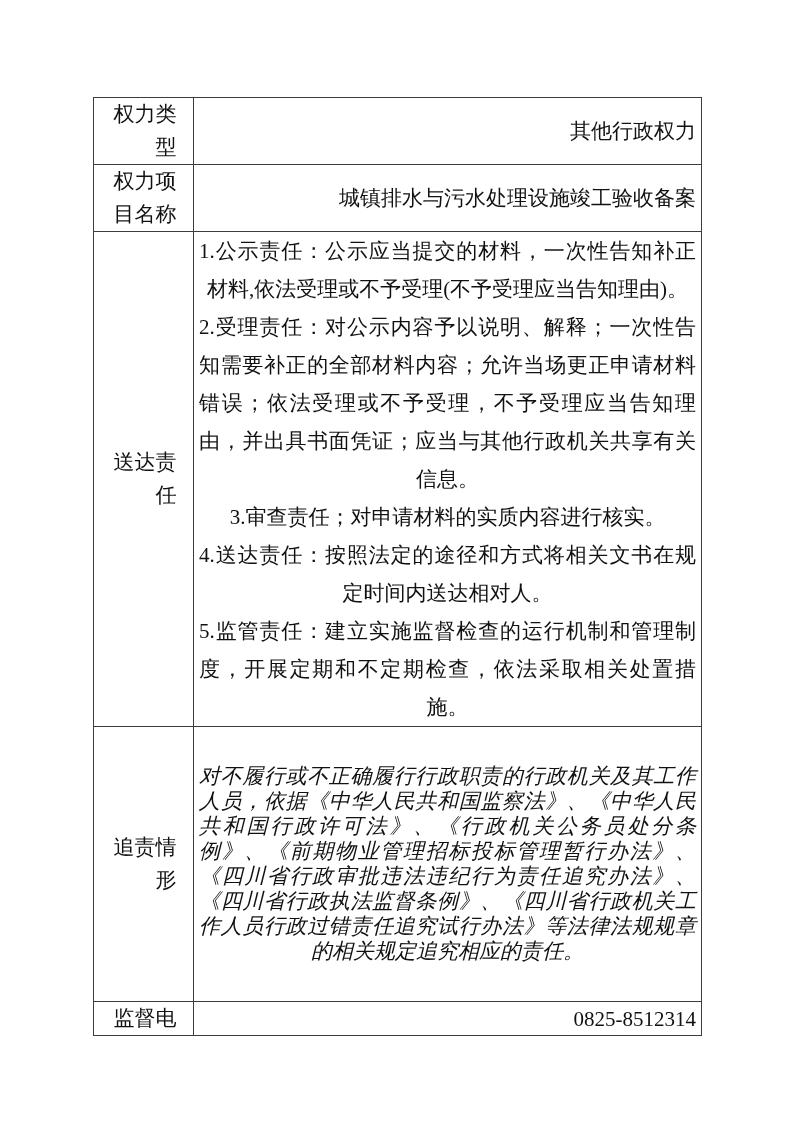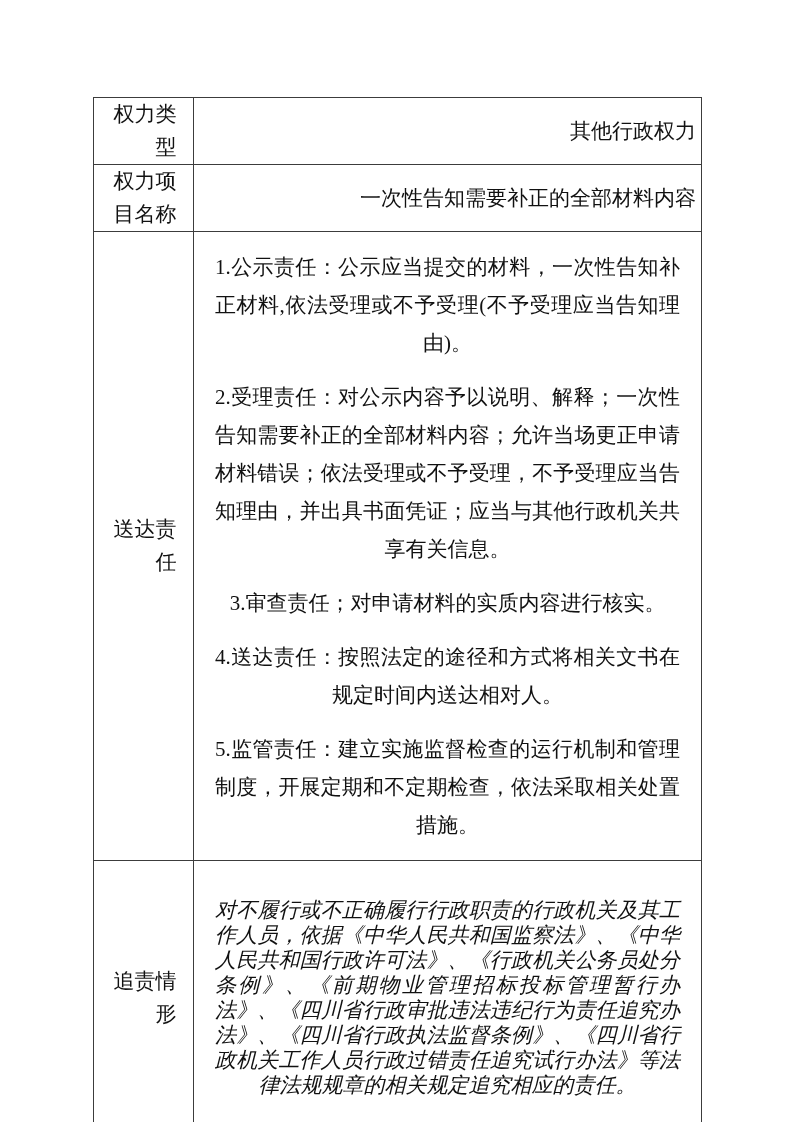--- a/index.html
+++ b/index.html
@@ -60,21 +60,21 @@
   }
   td.center-cell {
     text-align: right;
     vertical-align: middle;
     line-height: 30px;
   }
   td.body-cell {
     vertical-align: middle;
   }
   .para {
-    margin: 16px;
+    margin: 0;
     text-align: justify;
     text-align-last: center;
     line-height: 38px;
   }
   tr.r5 .para {
     line-height: 25px;
     font-style: italic;
   }
 </style>
 </head>
@@ -92,21 +92,21 @@
       <td class="label-cell">
         <span class="label-text">权力类型</span>
       </td>
       <td class="value-cell center-cell">其他行政权力</td>
     </tr>
 
     <tr class="r2">
       <td class="label-cell">
         <span class="label-text">权力项目名称</span>
       </td>
-      <td class="value-cell center-cell">一次性告知需要补正的全部材料内容</td>
+      <td class="value-cell center-cell">城镇排水与污水处理设施竣工验收备案</td>
     </tr>
 
 
     <tr class="r4">
       <td class="label-cell">
         <span class="label-text">送达责任</span>
       </td>
       <td class="value-cell body-cell">
         <p class="para">1.公示责任：公示应当提交的材料，一次性告知补正材料,依法受理或不予受理(不予受理应当告知理由)。</p>
         <p class="para">2.受理责任：对公示内容予以说明、解释；一次性告知需要补正的全部材料内容；允许当场更正申请材料错误；依法受理或不予受理，不予受理应当告知理由，并出具书面凭证；应当与其他行政机关共享有关信息。</p>

